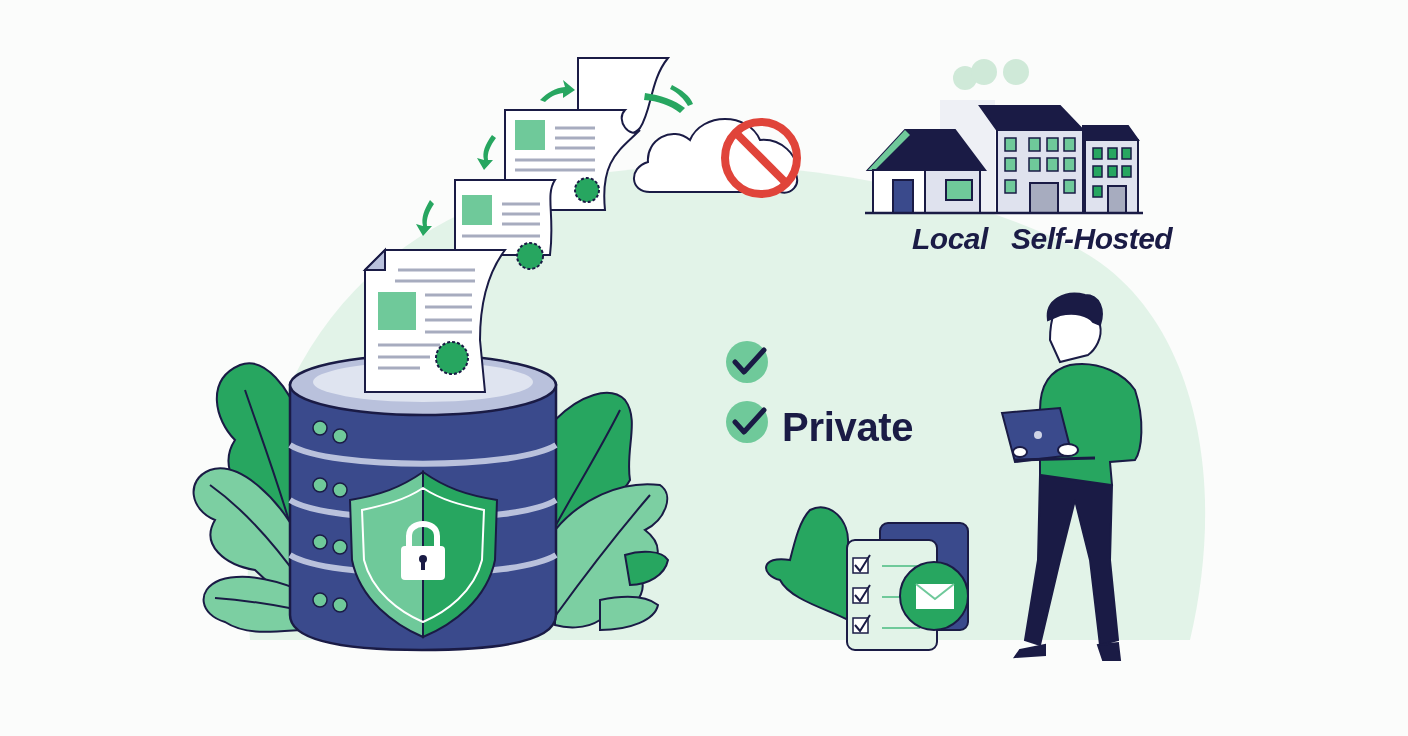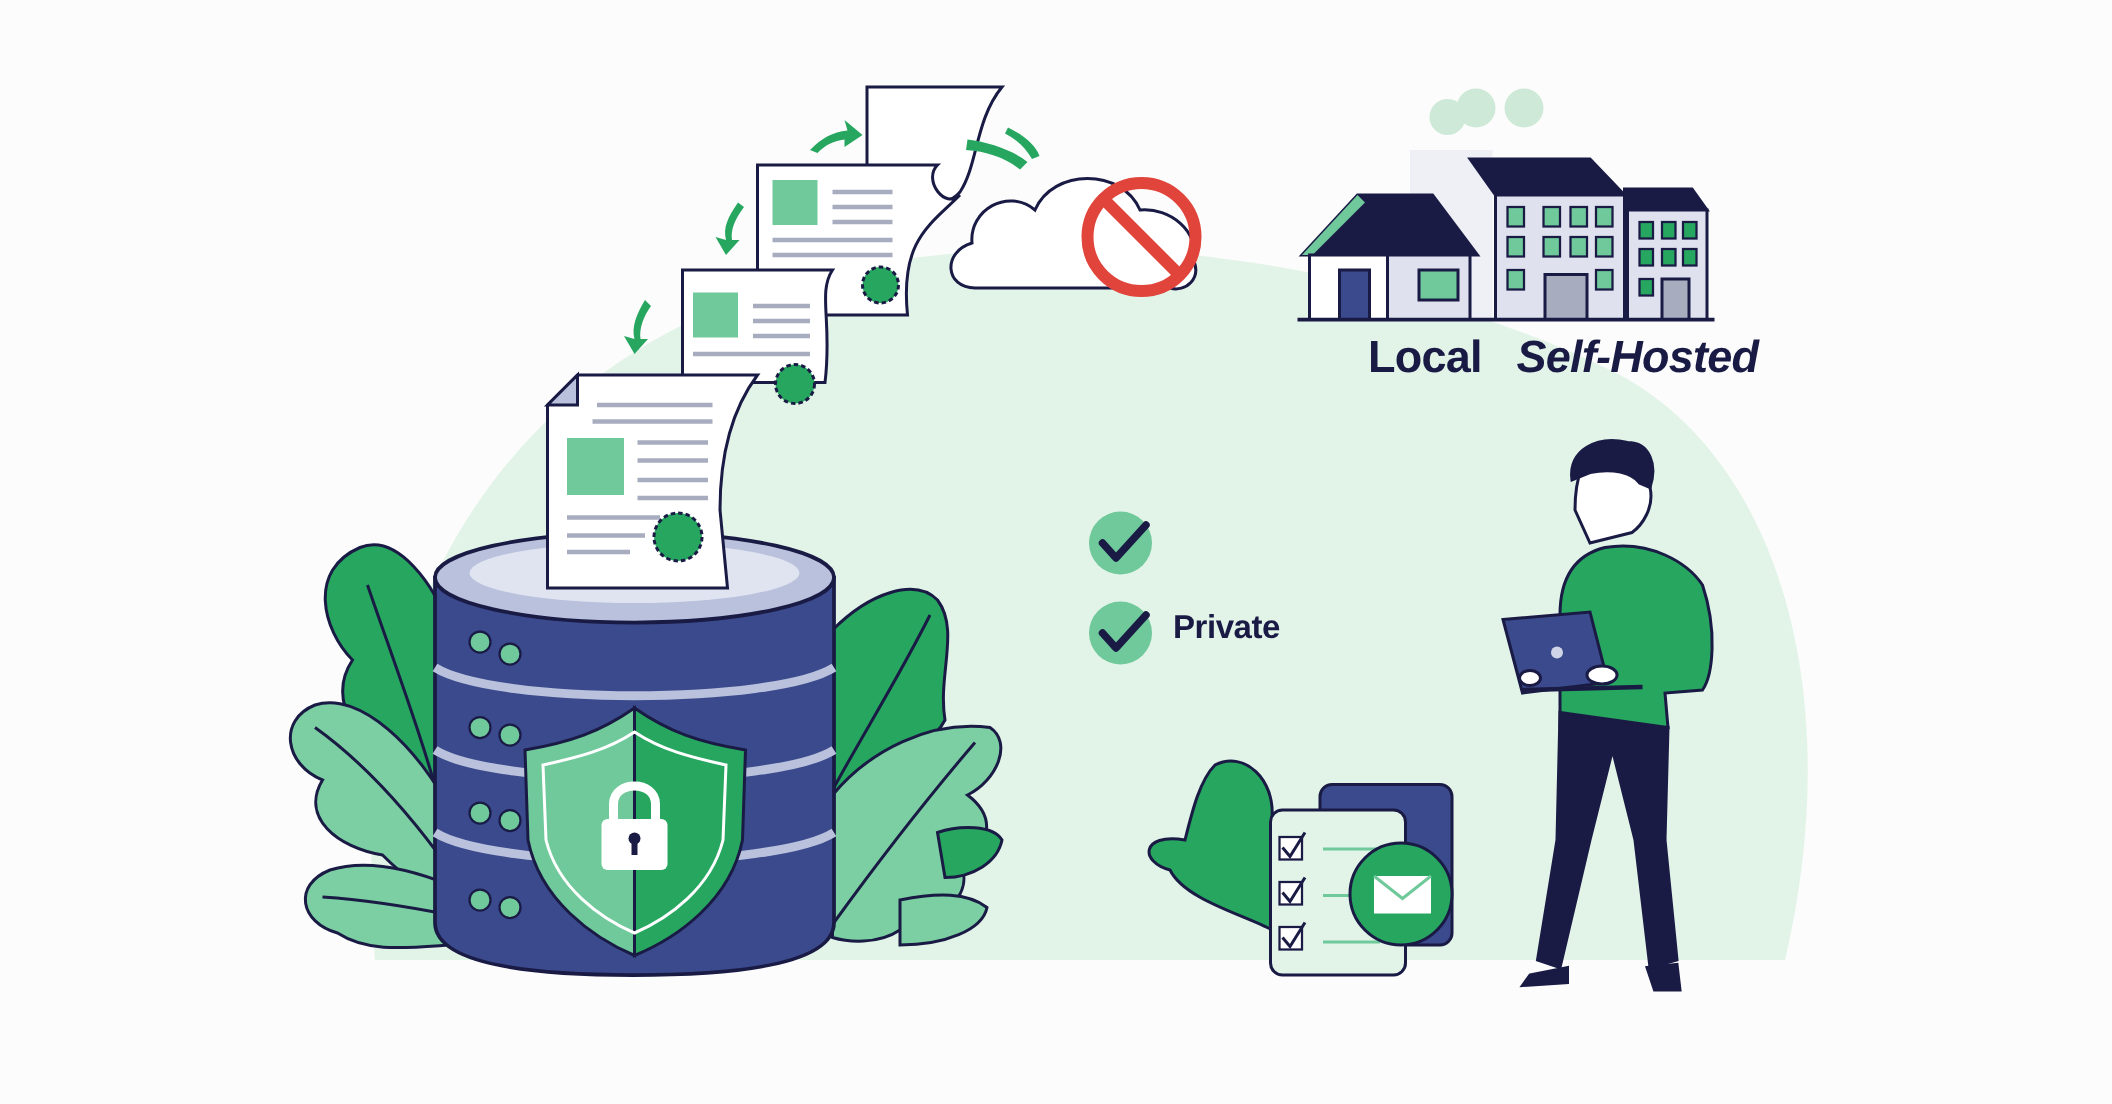--- a/index.html
+++ b/index.html
@@ -1,21 +1,21 @@
 <!DOCTYPE html>
 <html><head>
 <meta charset="utf-8">
 <style>
   html,body{margin:0;padding:0;}
   body{width:1408px;height:736px;background:#fbfcfb;overflow:hidden;position:relative;font-family:"Liberation Sans",sans-serif;}
   #scene{position:absolute;left:0;top:0;width:1408px;height:736px;}
   .label{position:absolute;color:#1a1b45;font-weight:700;font-family:"Liberation Sans",sans-serif;white-space:nowrap;}
-  #lbl-local{left:912px;top:222px;font-size:30px;letter-spacing:-0.5px;}
+  #lbl-local{left:912px;top:222px;font-size:30px;letter-spacing:-0.5px;font-style:italic;}
   #lbl-self{left:1011px;top:222px;font-size:30px;letter-spacing:-0.5px;font-style:italic;}
-  #lbl-private{left:782px;top:405px;font-size:22px;letter-spacing:-0.3px;}
+  #lbl-private{left:782px;top:405px;font-size:40px;letter-spacing:-0.3px;}
 </style>
 </head>
 <body>
 
 <svg id="scene" viewBox="0 0 1408 736" xmlns="http://www.w3.org/2000/svg">
 
   <path d="M250 640 C 230 420, 330 230, 560 180 C 760 140, 960 190, 1080 250 C 1190 310, 1230 470, 1190 640 Z" fill="#e2f3e8"></path>
 
   <g stroke="#1a1b45" stroke-width="2">
     <path d="M240 365 C 205 380, 215 420, 235 440 C 215 470, 245 500, 265 520 C 270 560, 290 600, 300 620 L 300 420 C 290 390, 265 355, 240 365 Z" fill="#27a660"></path>

